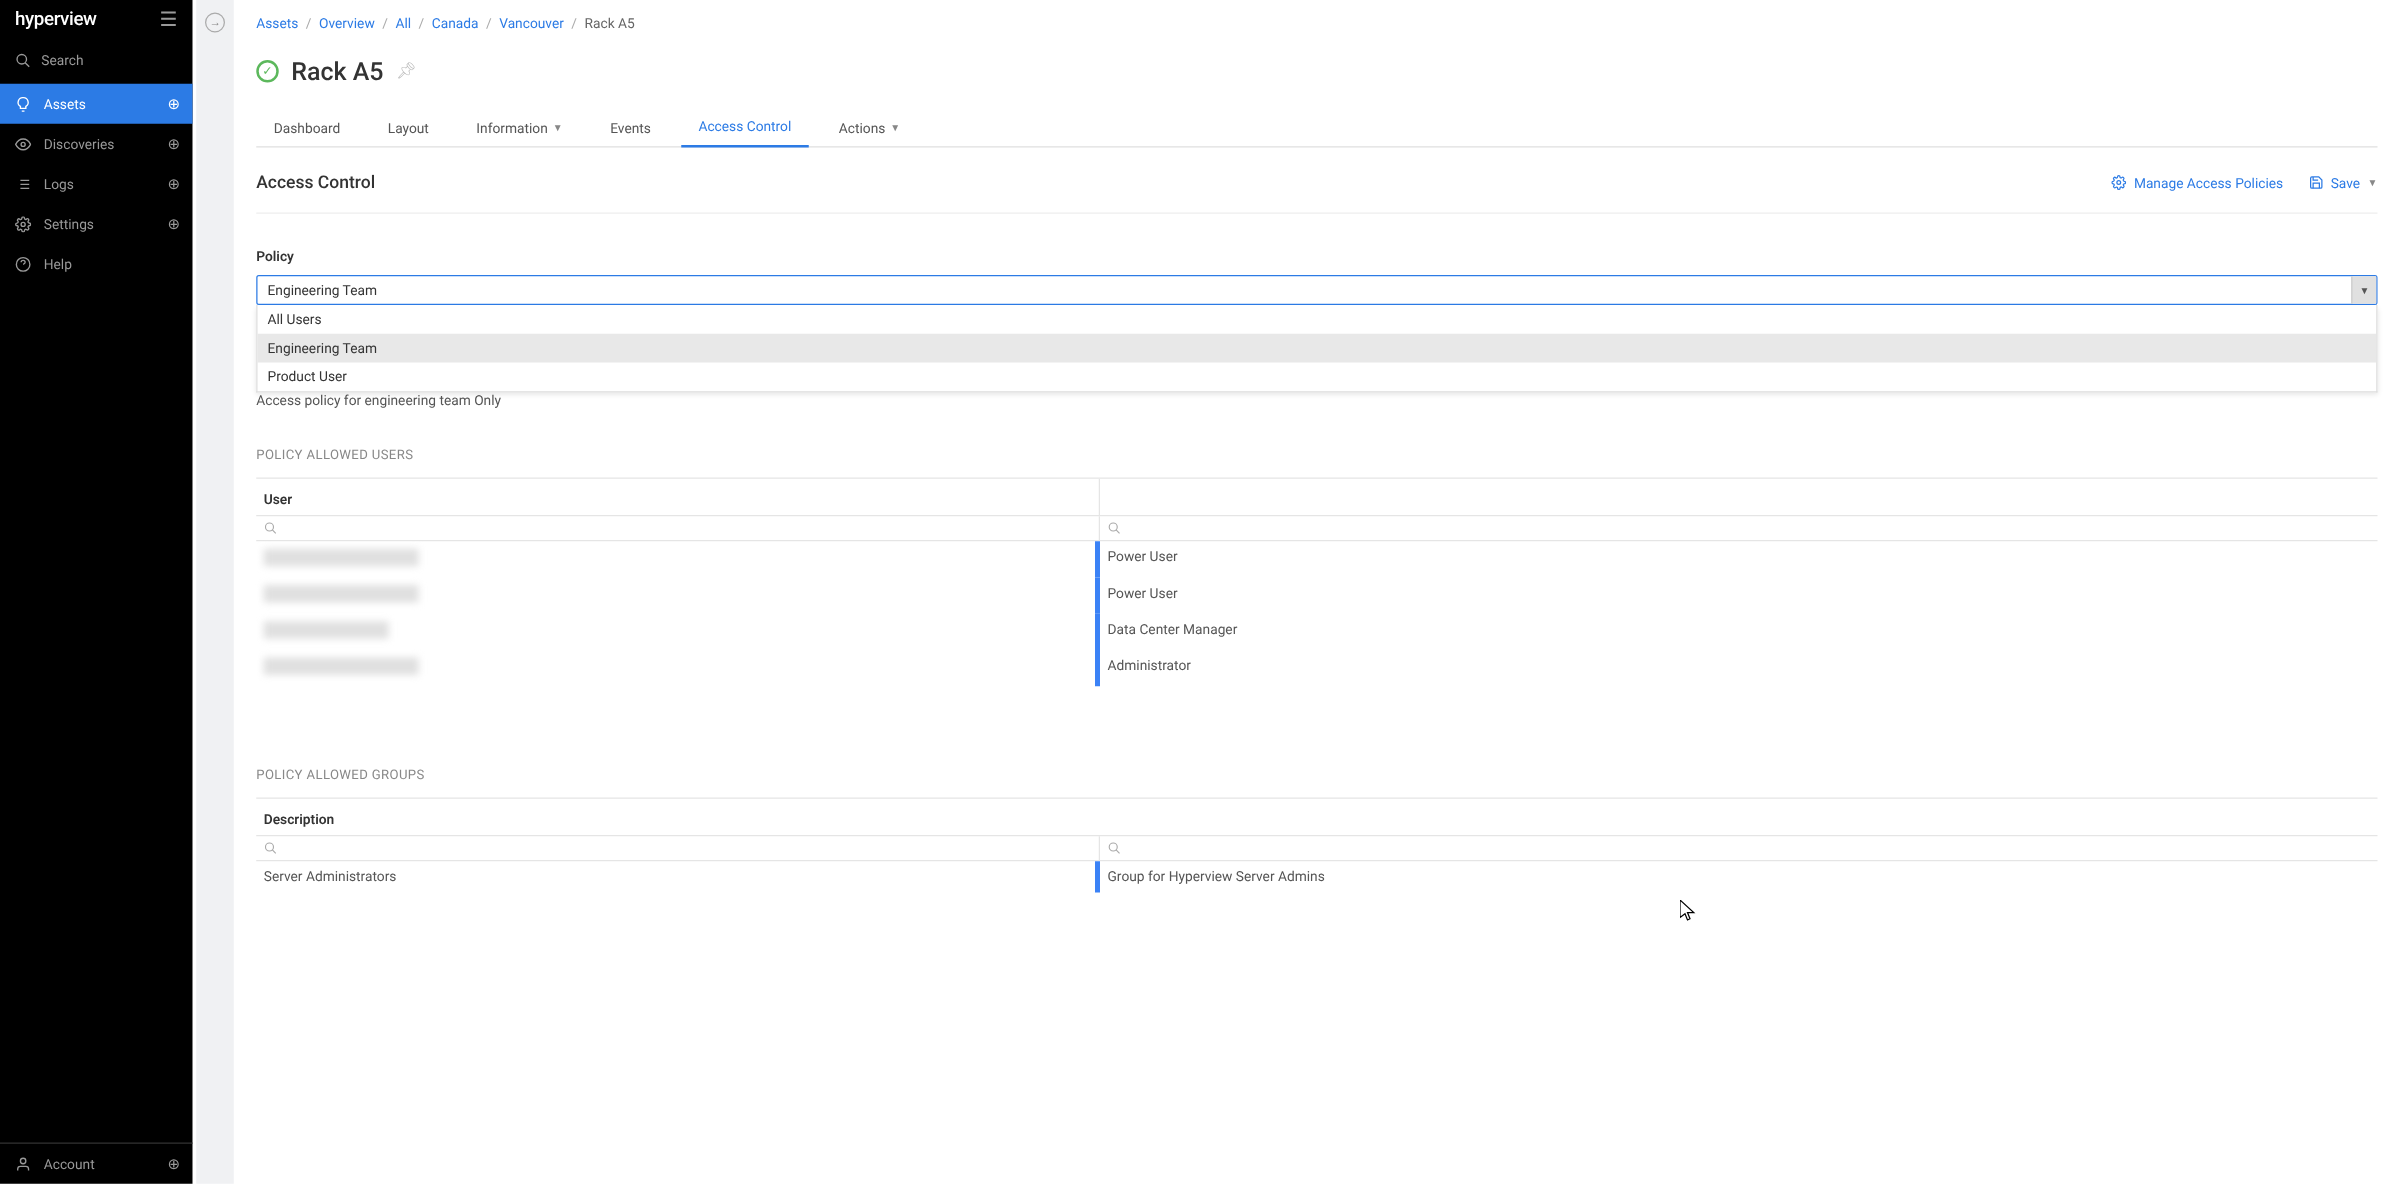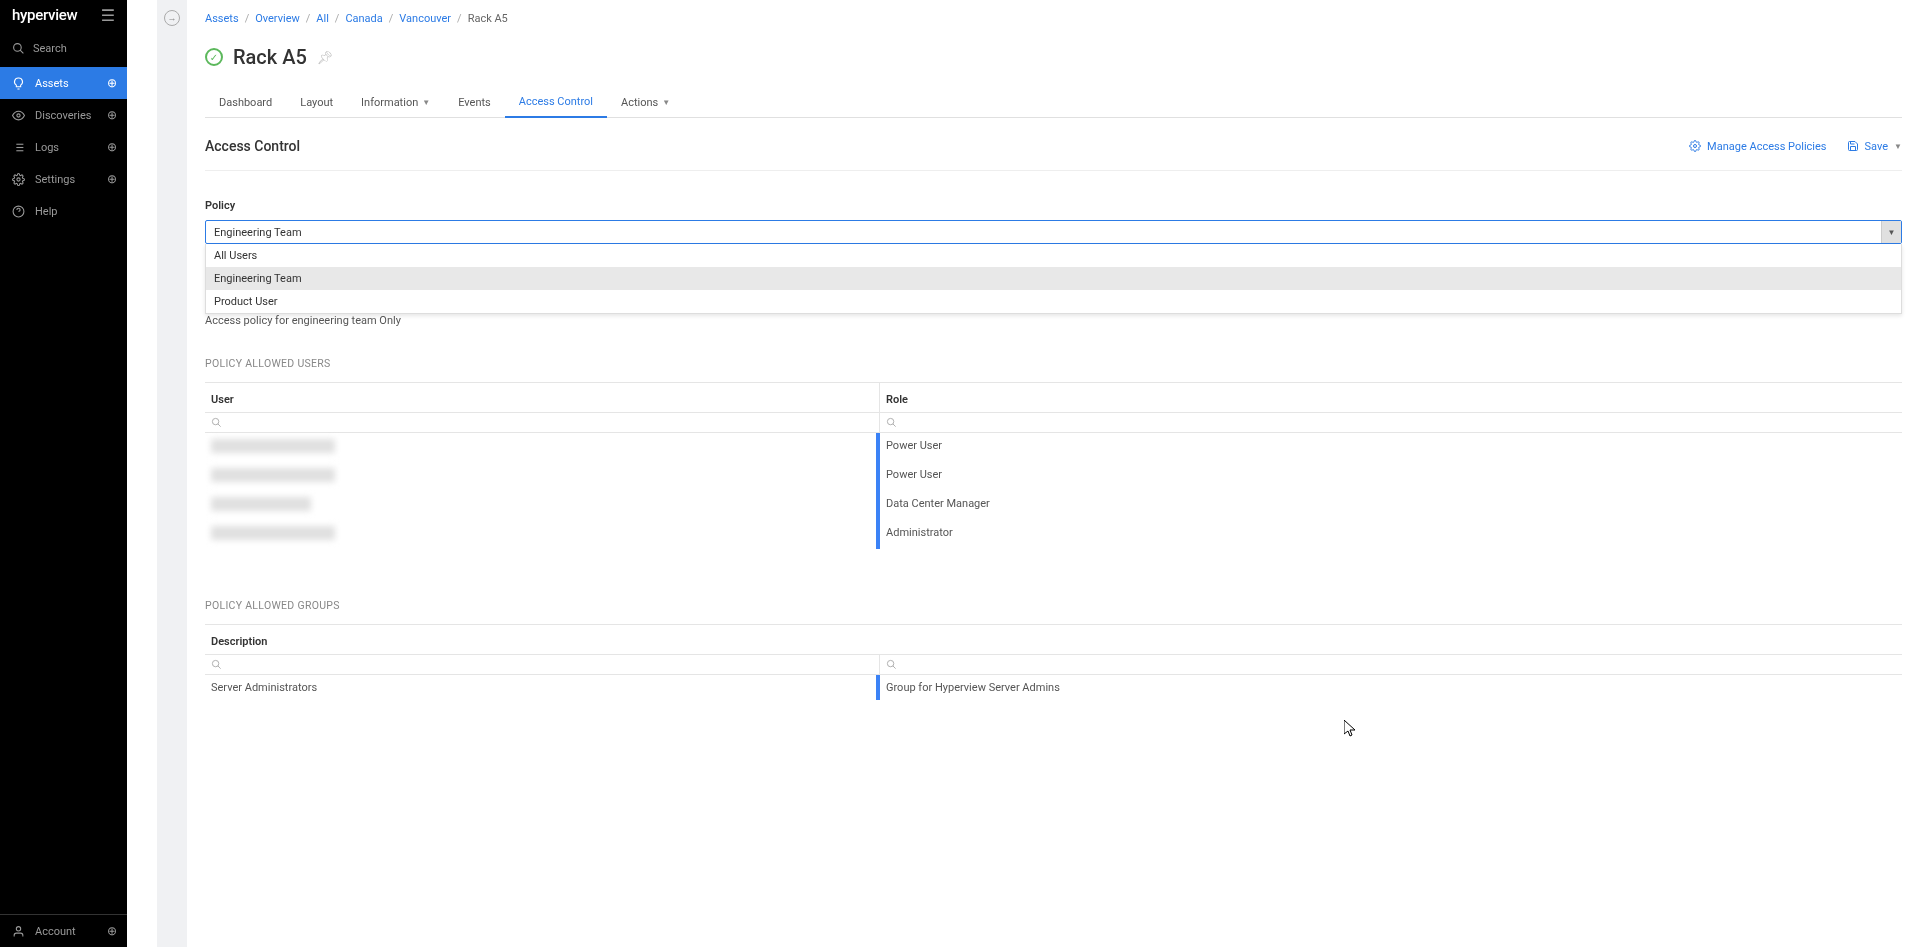--- a/index.html
+++ b/index.html
@@ -12,21 +12,21 @@
       background: #fff;
       width: 1920px;
       height: 947px;
       overflow: hidden;
       position: relative;
     }
     .sidebar {
       position: fixed;
       left: 0;
       top: 0;
-      width: 127px;
+      width: 154px;
       height: 100%;
       background: #000;
       display: flex;
       flex-direction: column;
     }
     .sidebar-header {
       display: flex;
       align-items: center;
       justify-content: space-between;
       padding: 10px 12px;
@@ -146,21 +146,21 @@
       color: #333;
     }
     .pin-icon {
       color: #bbb;
       font-size: 13px;
     }
     .tabs {
       display: flex;
       margin-top: 18px;
       border-bottom: 1px solid #e0e0e0;
-      gap: 0;
+      gap: 10px;
     }
     .tab {
       padding: 8px 14px;
       font-size: 11px;
       color: #555;
       cursor: pointer;
       position: relative;
       display: flex;
       align-items: center;
       gap: 4px;
@@ -478,21 +478,20 @@
         <div class="dropdown-item">Product User</div>
       </div>
     </div>
     <div class="desc-text">Access policy for engineering team Only</div>
   </div>
 
   <div class="sub-header">POLICY ALLOWED USERS</div>
   <div class="data-table">
     <div class="table-head">
       <div class="th col1">User</div>
-      <div class="th col2">Role</div>
     </div>
     <div class="filter-row">
       <div class="filter-cell col1">
         <svg width="11" height="11" viewBox="0 0 24 24" fill="none" stroke="#aaa" stroke-width="2">
             <circle cx="10" cy="10" r="7"></circle>
             <line x1="21" y1="21" x2="15" y2="15"></line>
           </svg>
       </div>
       <div class="filter-cell col2">
         <svg width="11" height="11" viewBox="0 0 24 24" fill="none" stroke="#aaa" stroke-width="2">
@@ -512,21 +511,21 @@
     <div class="table-row">
       <div class="td col1"><span class="blur-box" style="width:100px"></span></div>
       <div class="td col2">Data Center Manager</div>
     </div>
     <div class="table-row">
       <div class="td col1"><span class="blur-box" style="width:124px"></span></div>
       <div class="td col2">Administrator</div>
     </div>
   </div>
 
-  <div class="sub-header" style="margin-top:50px">POLICY ALLOWED GROUPS</div>
+  <div class="sub-header" style="margin-top:64px">POLICY ALLOWED GROUPS</div>
   <div class="data-table">
     <div class="table-head">
       <div class="th col2">Description</div>
     </div>
     <div class="filter-row">
       <div class="filter-cell col1">
         <svg width="11" height="11" viewBox="0 0 24 24" fill="none" stroke="#aaa" stroke-width="2">
             <circle cx="10" cy="10" r="7"></circle>
             <line x1="21" y1="21" x2="15" y2="15"></line>
           </svg>

